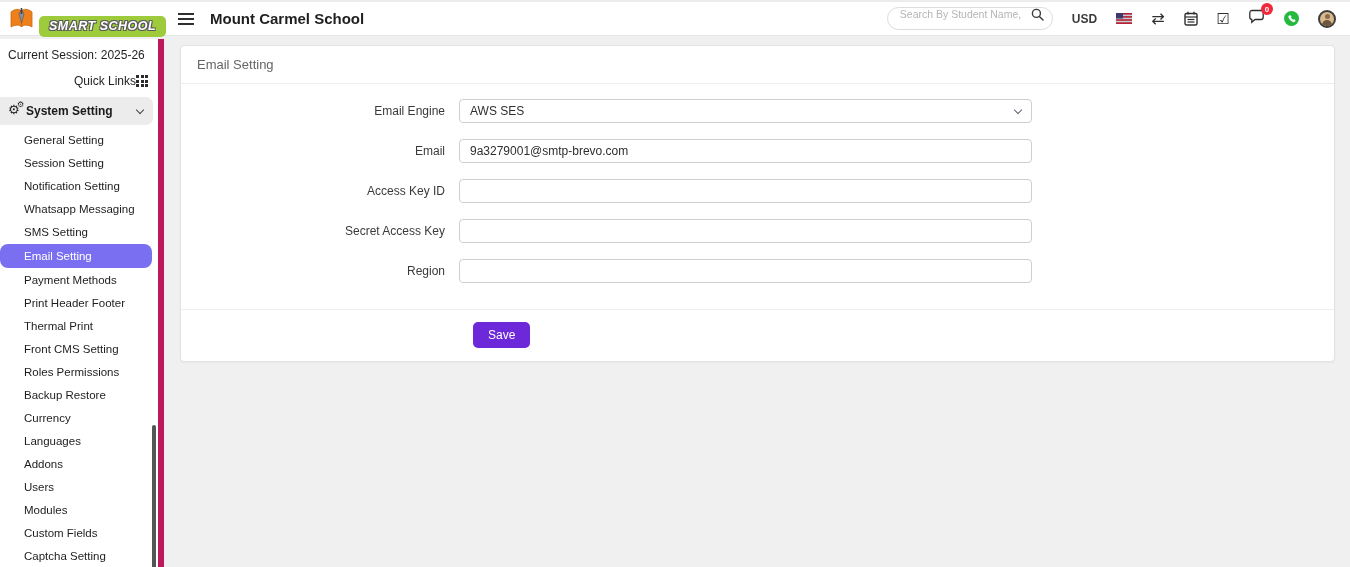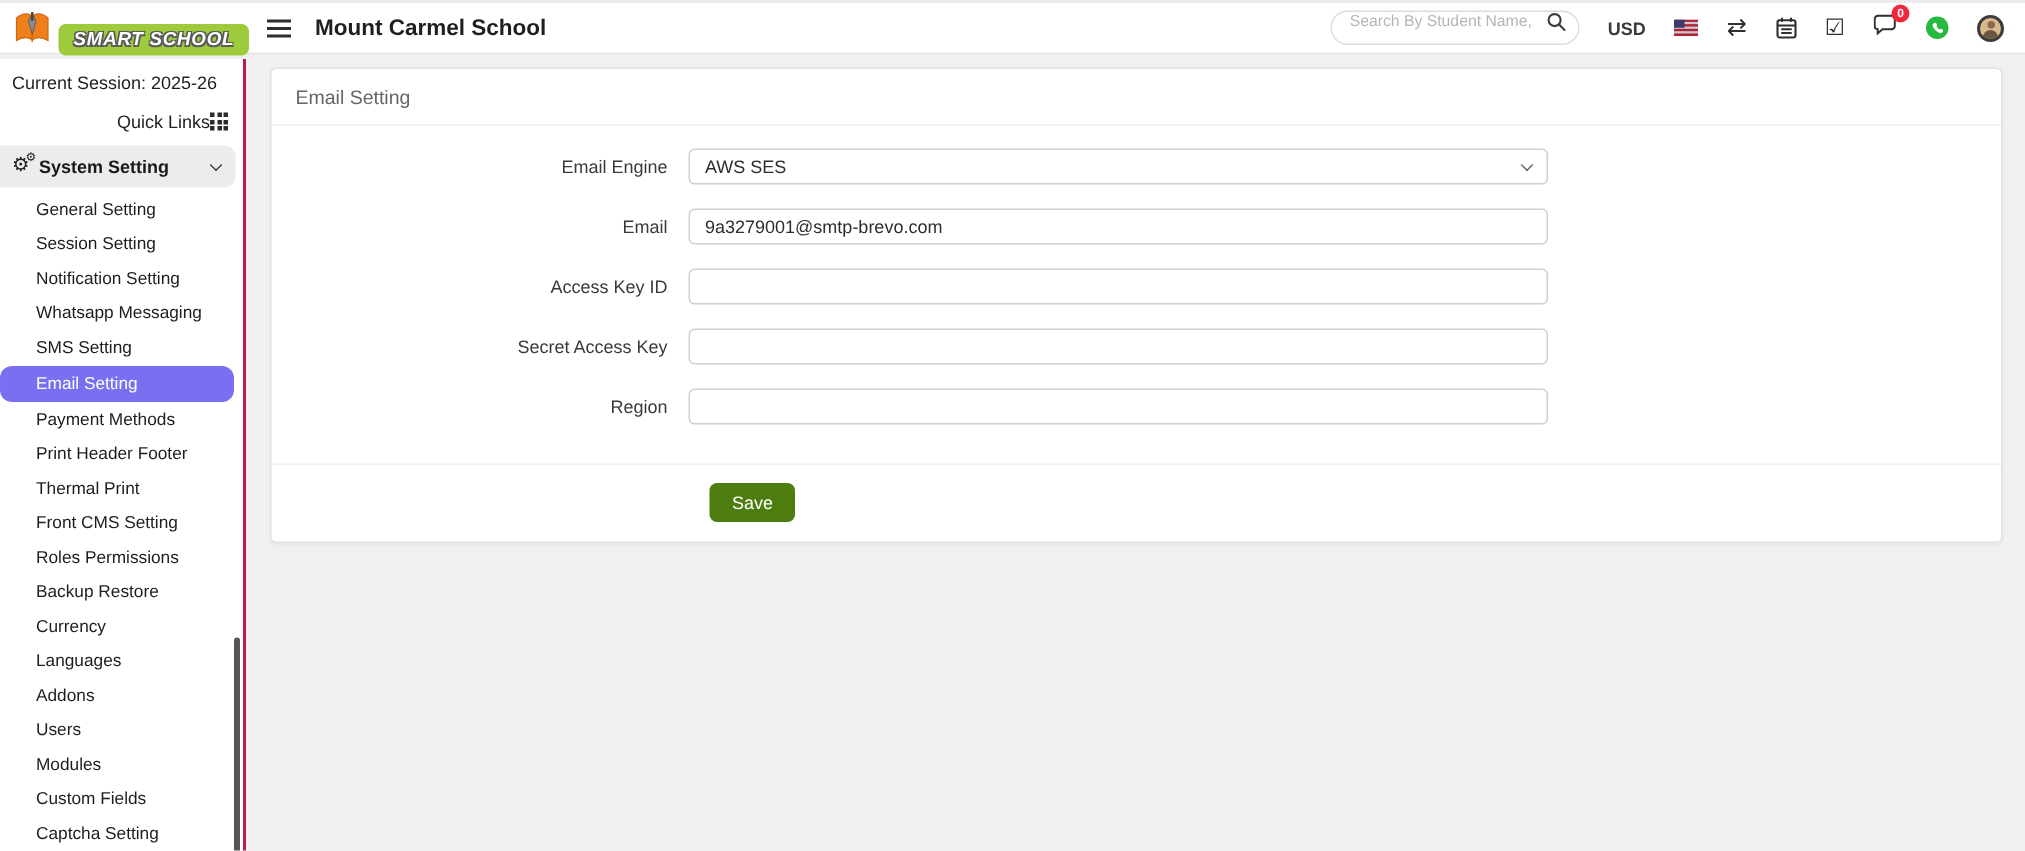--- a/index.html
+++ b/index.html
@@ -77,21 +77,21 @@
   }
   .avatar::before { content: ""; position: absolute; top: 2px; left: 4.5px;
     width: 5px; height: 5px; border-radius: 50%; background: #8a6a4f; }
   .avatar::after { content: ""; position: absolute; top: 8px; left: 2px;
     width: 10px; height: 8px; border-radius: 5px 5px 0 0; background: #6e553e; }
 
   
   .sidebar {
     position: fixed; top: 39px; left: 0; bottom: 0;
     width: 164px; background: #fff;
-    border-right: 2px solid #be185d;
+    border-right: 6px solid #be185d;
     font-size: 12px;
     overflow: hidden;
   }
   .session-row { padding: 9px 8px 5px 8px; color: #1f1f1f; font-size: 12px; }
   .quick-links-row {
     display: flex; align-items: center; justify-content: flex-end;
     padding: 7px 10px 7px 8px; cursor: pointer;
   }
   .grid-icon { display: grid; grid-template-columns: repeat(3, 3px); grid-template-rows: repeat(3, 3px); gap: 1.5px; }
   .grid-icon i { background: #2b2b2b; display: block; }
@@ -161,21 +161,21 @@
     padding: 0 10px; font-size: 12px; color: #2e2e2e;
     outline: none; background: #fff;
     font-family: "Liberation Sans", sans-serif;
   }
   .card-footer {
     border-top: 1px solid #efefef;
     padding: 12px 16px 13px 16px;
   }
   .save-btn {
     margin-left: 276px;
-    background: #4d7c0f; color: #fff; border: none;
+    background: #6d28d9; color: #fff; border: none;
     border-radius: 5px; padding: 6px 15px;
     font-size: 12px; cursor: pointer;
     font-family: "Liberation Sans", sans-serif;
   }
 </style>
 </head>
 <body>
 
 <header class="topbar">
   <div class="logo-area">

